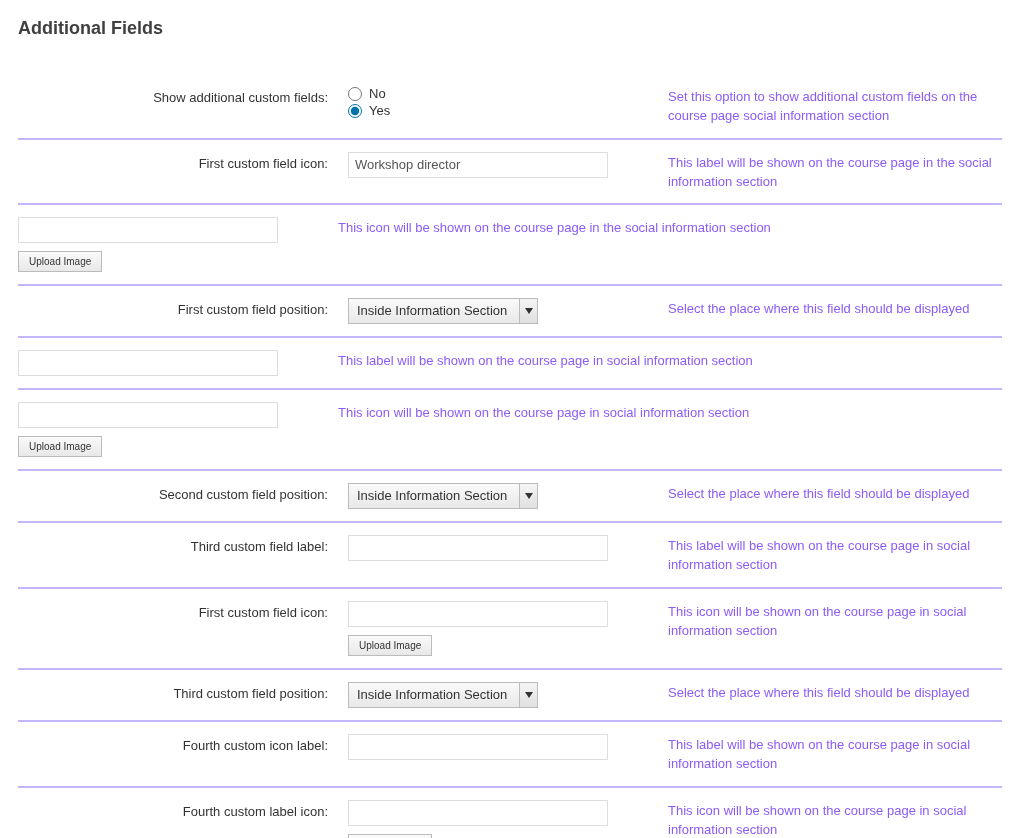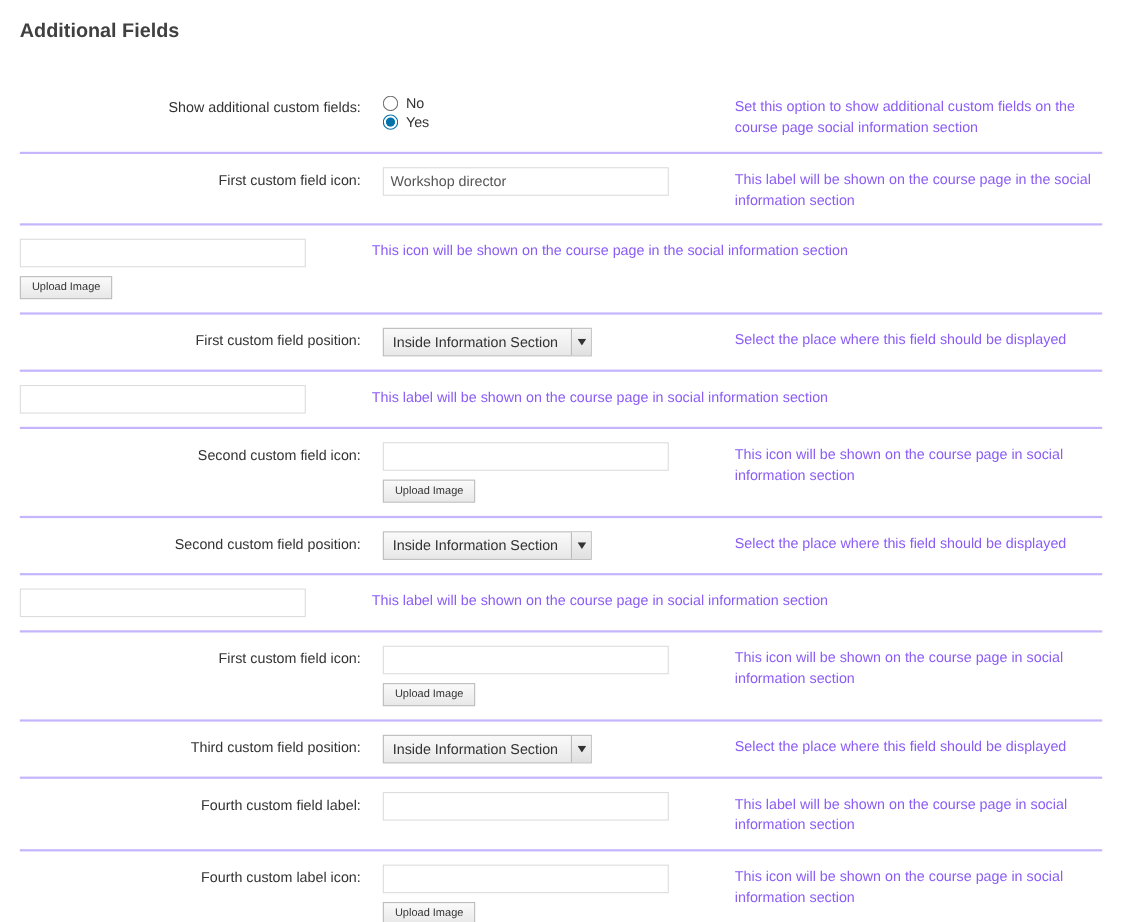--- a/index.html
+++ b/index.html
@@ -149,21 +149,20 @@
 </div>
 
 <div class="row">
   <div class="control-col">
     <input type="text" value="" style="">
   </div>
   <div class="desc-col">This label will be shown on the course page in social information section</div>
 </div>
 
 <div class="row">
-  <div class="label-col">Second custom field icon:</div>
   <div class="control-col upload-group">
     <input type="text" value="" style=""><br>
     <button class="upload">Upload Image</button>
   </div>
   <div class="desc-col">This icon will be shown on the course page in social information section</div>
 </div>
 
 <div class="row">
   <div class="label-col">Second custom field position:</div>
   <div class="control-col">
@@ -173,20 +172,21 @@
           <svg viewBox="0 0 8 6">
             <path d="M0 0 L8 0 L4 6 Z" fill="#333"></path>
           </svg>
         </div>
     </div>
   </div>
   <div class="desc-col">Select the place where this field should be displayed</div>
 </div>
 
 <div class="row">
+  <div class="label-col">Third custom field label:</div>
   <div class="control-col">
     <input type="text" value="" style="">
   </div>
   <div class="desc-col">This label will be shown on the course page in social information section</div>
 </div>
 
 <div class="row">
   <div class="label-col">First custom field icon:</div>
   <div class="control-col upload-group">
     <input type="text" value="" style=""><br>
@@ -204,21 +204,21 @@
           <svg viewBox="0 0 8 6">
             <path d="M0 0 L8 0 L4 6 Z" fill="#333"></path>
           </svg>
         </div>
     </div>
   </div>
   <div class="desc-col">Select the place where this field should be displayed</div>
 </div>
 
 <div class="row">
-  <div class="label-col">Fourth custom field label:</div>
+  <div class="label-col">Fourth custom icon label:</div>
   <div class="control-col">
     <input type="text" value="" style="">
   </div>
   <div class="desc-col">This label will be shown on the course page in social information section</div>
 </div>
 
 <div class="row">
   <div class="label-col">Fourth custom label icon:</div>
   <div class="control-col upload-group">
     <input type="text" value="" style=""><br>

